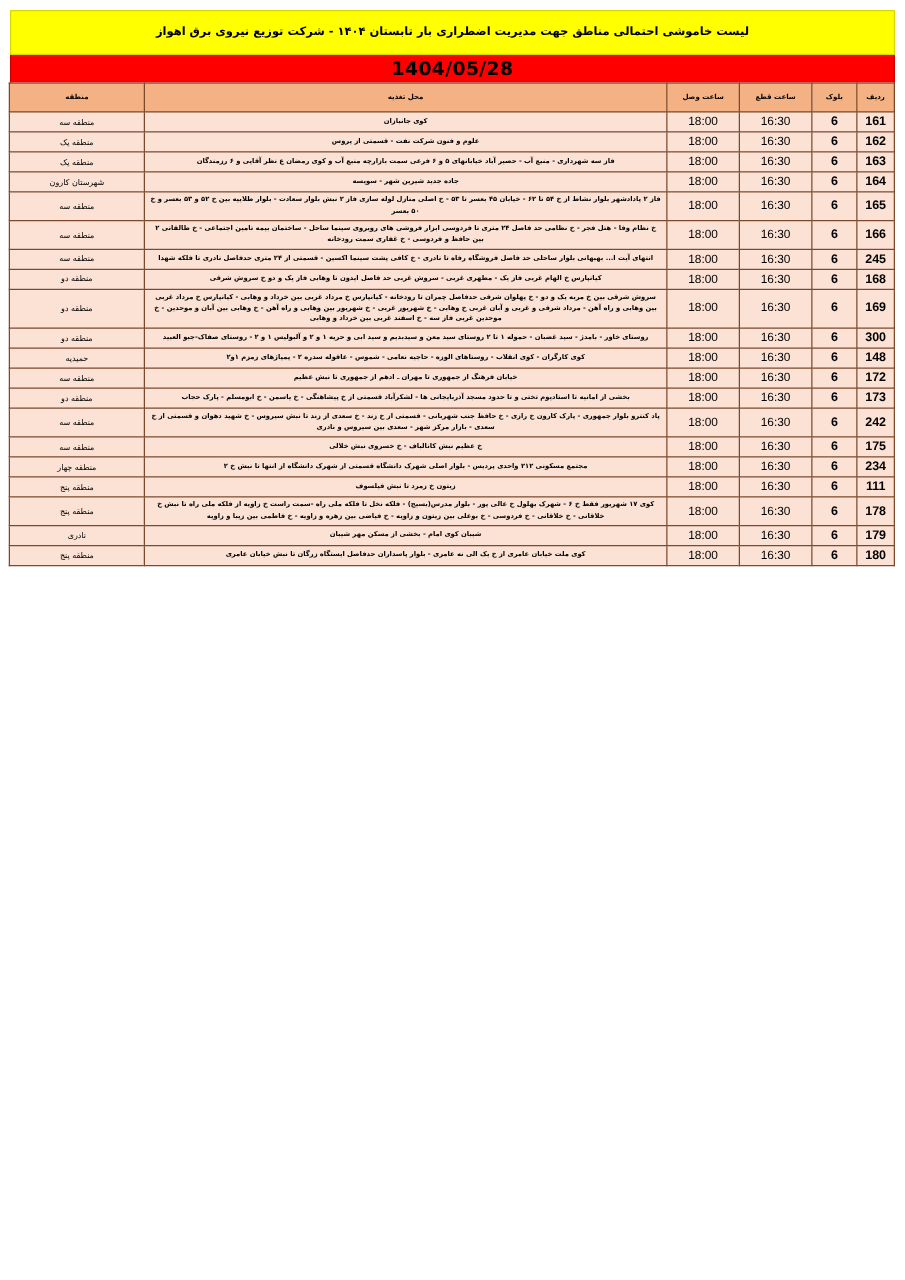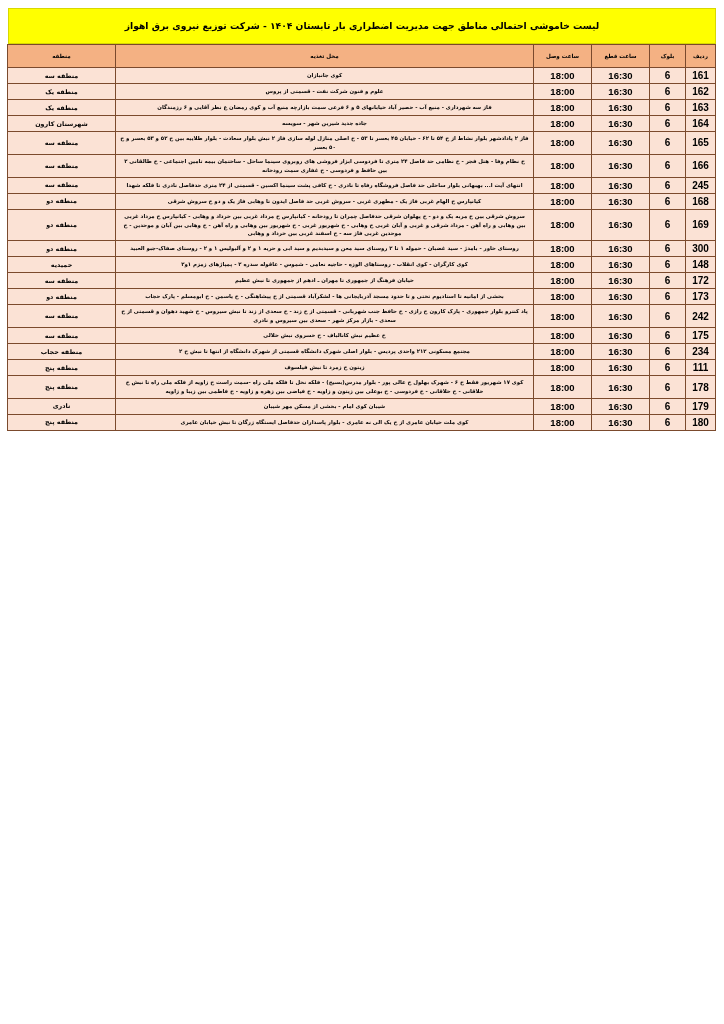--- a/index.html
+++ b/index.html
@@ -76,50 +76,51 @@
     vertical-align: middle;
   }
   td.col-radif, td.col-block {
     font-size: 10px;
     font-weight: bold;
     font-family: "Liberation Sans", sans-serif;
     direction: ltr;
   }
   td.col-time {
     font-size: 9.5px;
-    font-weight: bold;
+    font-weight: normal;
     font-family: "Liberation Sans", sans-serif;
     direction: ltr;
   }
   td.col-mahal {
     font-size: 5.4px;
     font-weight: bold;
     line-height: 1.65;
     text-align: center;
     padding: 3px 6px;
   }
   td.col-mantaghe {
     font-size: 6.4px;
-    font-weight: bold;
+    font-weight: normal;
   }
   
   col.w-radif { width: 30px; }
   col.w-block { width: 36px; }
   col.w-ghat  { width: 58px; }
   col.w-vasl  { width: 58px; }
   col.w-mahal { width: 418px; }
   col.w-mantaghe { width: 108px; }
 </style>
 </head>
 <body>
 
 <div class="page">
 
   <div class="banner-title">لیست خاموشی احتمالی مناطق جهت مدیریت اضطراری بار تابستان ۱۴۰۴ - شرکت توزیع نیروی برق اهواز</div>
 
+  <div class="banner-date">1404/05/28</div>
 
   <table class="outage">
     <colgroup>
       <col class="w-radif">
       <col class="w-block">
       <col class="w-ghat">
       <col class="w-vasl">
       <col class="w-mahal">
       <col class="w-mantaghe">
     </colgroup>
@@ -253,21 +254,21 @@
           <td class="col-time">18:00</td>
           <td class="col-mahal">خ عظیم نبش کانالباف - خ خسروی نبش خلالی</td>
           <td class="col-mantaghe">منطقه سه</td>
         </tr>
         <tr>
           <td class="col-radif">234</td>
           <td class="col-block">6</td>
           <td class="col-time">16:30</td>
           <td class="col-time">18:00</td>
           <td class="col-mahal">مجتمع مسکونی ۲۱۲ واحدی پردیس - بلوار اصلی شهرک دانشگاه قسمتی از شهرک دانشگاه از انتها تا نبش خ ۲</td>
-          <td class="col-mantaghe">منطقه حجاب</td>
+          <td class="col-mantaghe">منطقه چهار</td>
         </tr>
         <tr>
           <td class="col-radif">111</td>
           <td class="col-block">6</td>
           <td class="col-time">16:30</td>
           <td class="col-time">18:00</td>
           <td class="col-mahal">زیتون خ زمرد تا نبش فیلسوف</td>
           <td class="col-mantaghe">منطقه پنج</td>
         </tr>
         <tr>

